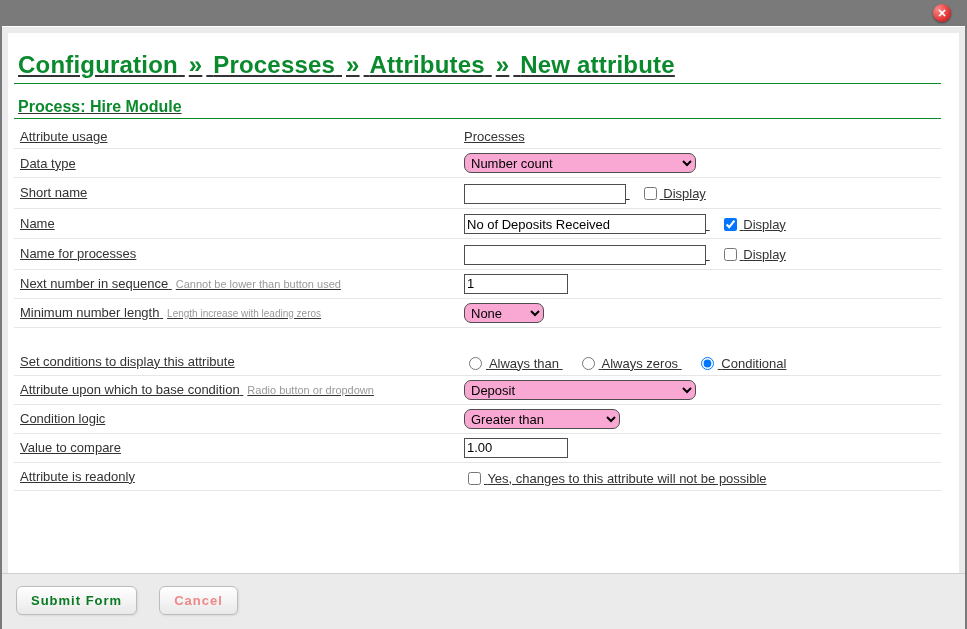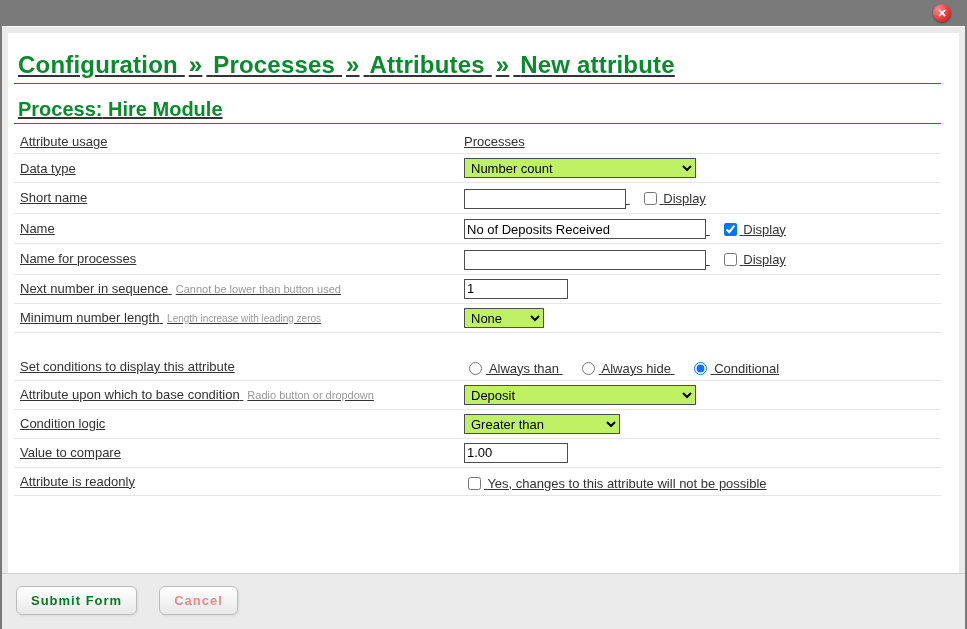--- a/index.html
+++ b/index.html
@@ -66,21 +66,21 @@
     margin: 0 0 4px 4px;
     font-size: 24px;
     font-weight: bold;
     color: #0a8a2d;
     letter-spacing: .2px;
   }
   h1.breadcrumb .sep { color: #0a8a2d; margin: 0 4px; }
   .rule-green { border: 0; border-top: 1px solid #0a8a2d; margin: 2px 0 14px 0; }
   h2.process {
     margin: 0 0 2px 4px;
-    font-size: 20px;
+    font-size: 16px;
     font-weight: bold;
     color: #0a8a2d;
   }
   .rule-thin { border: 0; border-top: 1px solid #0a8a2d; margin: 2px 0 6px 0; }
 
   table.form { width: 100%; border-collapse: collapse; }
   table.form td {
     padding: 4px 6px;
     vertical-align: middle;
     border-bottom: 1px solid #e6e6e6;
@@ -90,21 +90,21 @@
   td.label { width: 420px; color: #333; }
   td.value { }
 
   select, input[type="text"] {
     font-size: 13px;
     border: 1px solid #4d4d4d;
     background: #fff;
     padding: 1px 2px;
     height: 20px;
   }
-  select { background: #bef264; }
+  select { background: #f9a8d4; border-radius: 7px; }
 
   .sel-wide { width: 232px; }
   .sel-med  { width: 156px; }
   .sel-sm   { width: 80px; }
   .inp-wide { width: 242px; }
   .inp-med  { width: 162px; }
   .inp-sm   { width: 104px; }
 
   label.cb { margin-left: 10px; font-size: 13px; }
   label.cb input { position: relative; top: 2px; }
@@ -240,21 +240,21 @@
 
       <tr>
         <td class="label" style="width:444px;">Set conditions to display this attribute</td>
         <td class="value radio-row">
           <label>
             <input type="radio" name="cond" style="">
             <span>Always than</span>
           </label>
           <label>
             <input type="radio" name="cond" style="">
-            <span>Always hide</span>
+            <span>Always zeros</span>
           </label>
           <label>
             <input type="radio" name="cond" checked="" style="">
             <span>Conditional</span>
           </label>
         </td>
       </tr>
 
       <tr>
         <td class="label">

